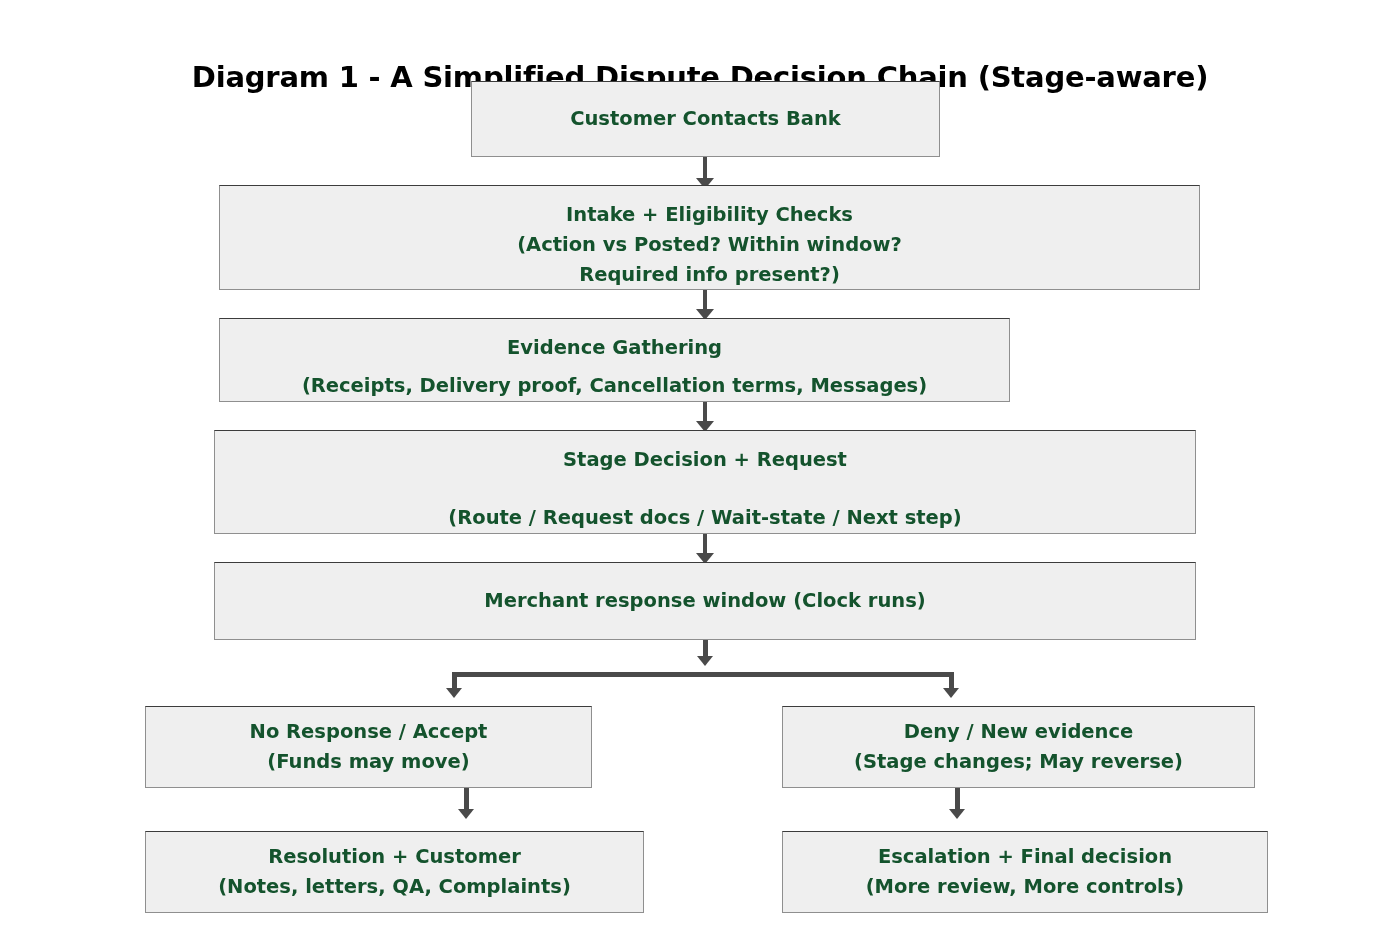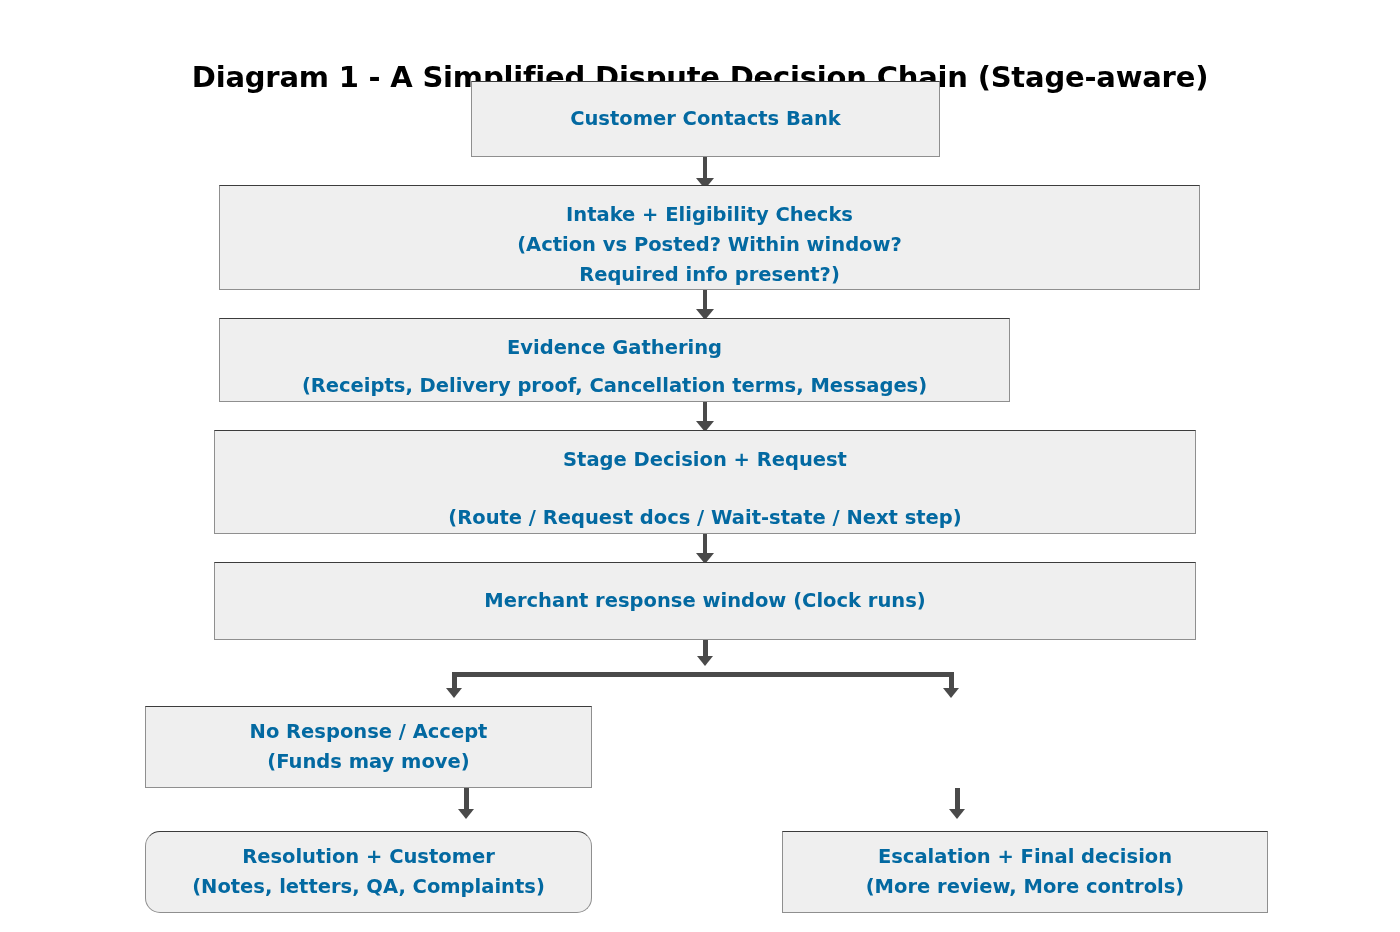--- a/index.html
+++ b/index.html
@@ -43,21 +43,21 @@
     border: 1px solid #8f8f8f;
     border-top-color: #3c3c3c;
     display: flex;
     flex-direction: column;
     align-items: center;
     justify-content: center;
     text-align: center;
     font-weight: bold;
     font-size: 19.5px;
     line-height: 30px;
-    color: #0369a1;
+    color: #14532d;
     padding: 0 10px;
   }
   .node.top-align {
     justify-content: space-between;
     padding-top: 14px;
   }
   .node .line { display: block; white-space: nowrap; }
 
   
   .conn-shaft {
@@ -127,28 +127,32 @@
   <div class="conn-shaft" style="left:452px; top:672px; width:5px; height:22px;"></div>
   <div class="conn-head thin" style="left:446px; top:688px;"></div>
   <div class="conn-shaft" style="left:949px; top:672px; width:5px; height:22px;"></div>
   <div class="conn-head thin" style="left:943px; top:688px;"></div>
 
   <div class="node" style="left:145px; top:706px; width:447px; height:82px;">
     <span class="line">No Response / Accept</span>
     <span class="line">(Funds may move)</span>
   </div>
 
+  <div class="node" style="left:782px; top:706px; width:473px; height:82px;">
+    <span class="line">Deny / New evidence</span>
+    <span class="line">(Stage changes; May reverse)</span>
+  </div>
 
   <div class="conn-shaft" style="left:464px; top:788px; width:5px; height:26px;"></div>
   <div class="conn-head thin" style="left:458px; top:809px;"></div>
 
   <div class="conn-shaft" style="left:955px; top:788px; width:5px; height:26px;"></div>
   <div class="conn-head thin" style="left:949px; top:809px;"></div>
 
-  <div class="node" style="left:145px; top:831px; width:447px; height:82px;border-radius:15px;">
+  <div class="node" style="left:145px; top:831px; width:499px; height:82px;">
     <span class="line">Resolution + Customer</span>
     <span class="line">(Notes, letters, QA, Complaints)</span>
   </div>
 
   <div class="node" style="left:782px; top:831px; width:486px; height:82px;">
     <span class="line">Escalation + Final decision</span>
     <span class="line">(More review, More controls)</span>
   </div>
 
 </div>

